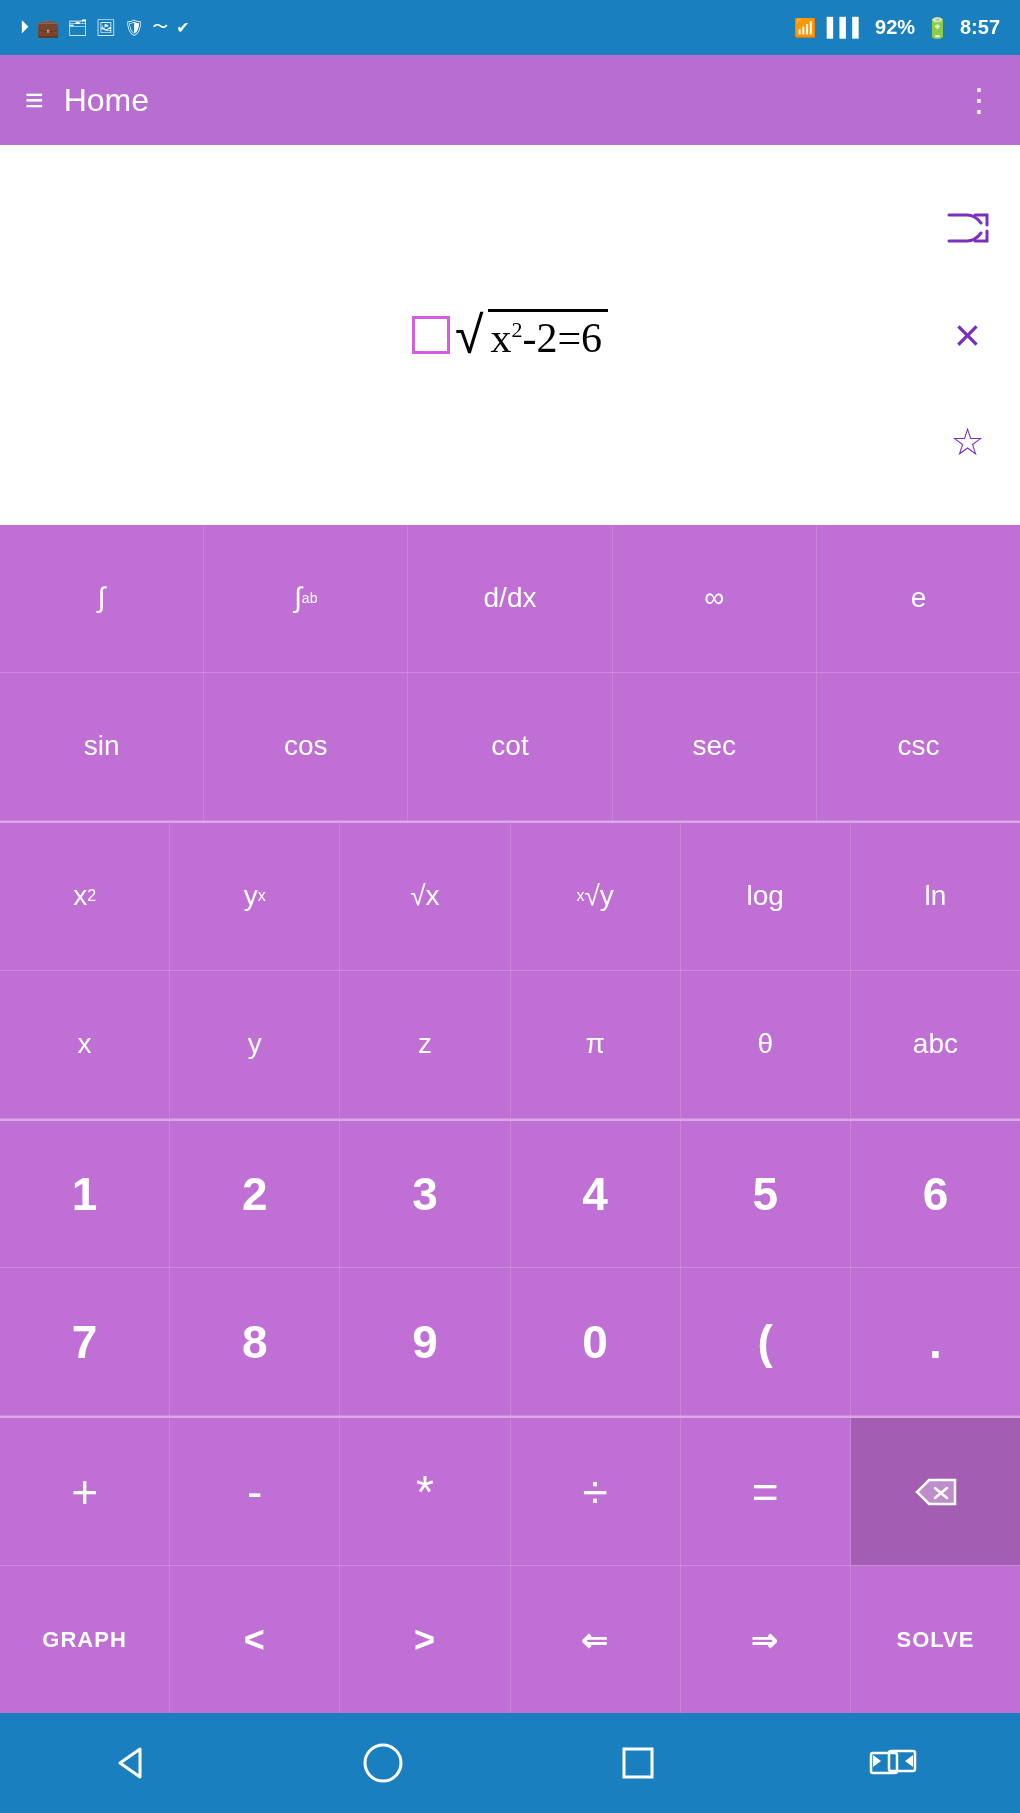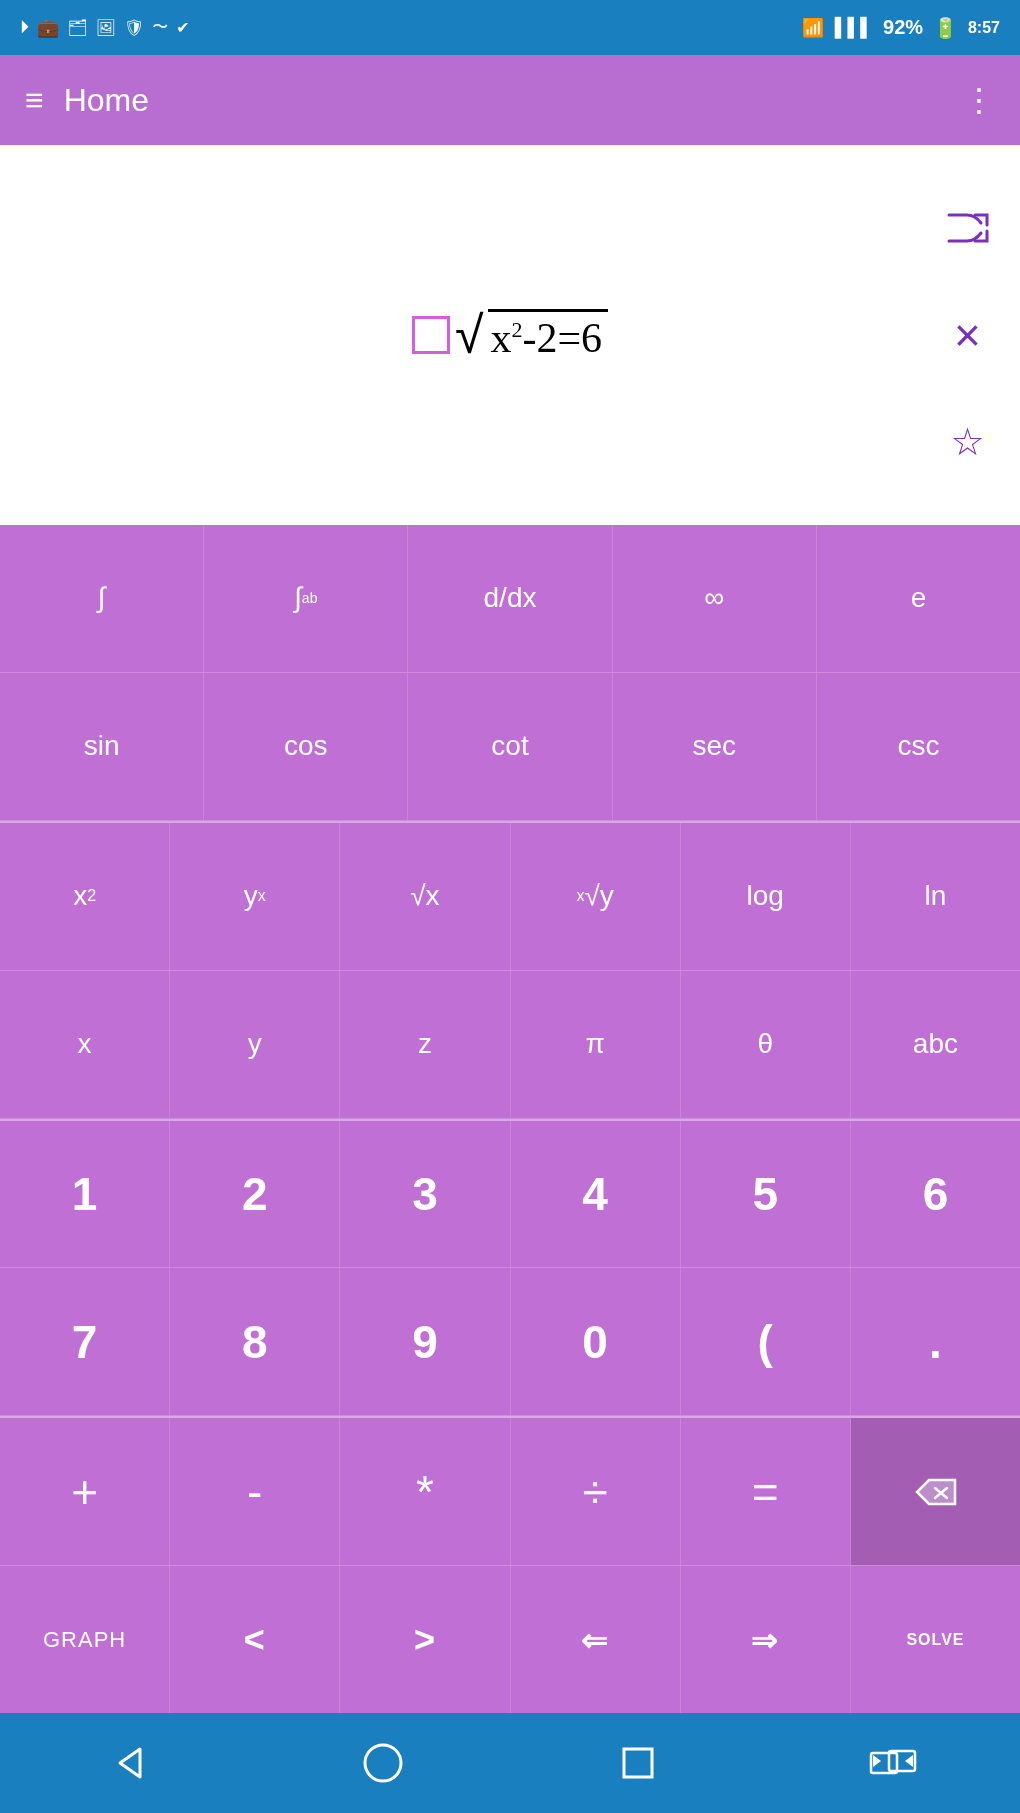--- a/index.html
+++ b/index.html
@@ -216,21 +216,21 @@
     <span class="status-icon" style="font-size:16px">🖼</span>
     <span class="status-icon" style="font-size:16px">🛡</span>
     <span class="status-icon" style="font-size:16px">〜</span>
     <span class="status-icon" style="font-size:16px">✔</span>
   </div>
   <div class="status-right">
     <span style="font-size:18px">📶</span>
     <span style="font-size:18px">▌▌▌</span>
     <span>92%</span>
     <span style="font-size:20px">🔋</span>
-    <span style="font-size:16px;font-weight:bold">8:57</span>
+    <span style="font-size:20px;font-weight:bold">8:57</span>
   </div>
 </div>
 
 <div class="app-bar">
   <span class="hamburger-icon">≡</span>
   <span class="app-title">Home</span>
   <span class="more-icon">⋮</span>
 </div>
 
 <div class="expression-area">
@@ -328,26 +328,26 @@
     <div class="kb-key">=</div>
     <div class="kb-key backspace-btn">
       <svg width="48" height="32" viewBox="0 0 48 32" fill="none">
         <path d="M18 4 L44 4 L44 28 L18 28 L6 16 Z" stroke="white" stroke-width="2.5" fill="rgba(255,255,255,0.3)"></path>
         <path d="M24 12 L36 22 M36 12 L24 22" stroke="white" stroke-width="2.5" stroke-linecap="round"></path>
       </svg>
     </div>
   </div>
 
   <div class="kb-row actions">
-    <div class="kb-key" style="font-size:22px; font-weight:400;">GRAPH</div>
+    <div class="kb-key" style="font-size:22px; font-weight:700;">GRAPH</div>
     <div class="kb-key" style="font-size:36px;">&lt;</div>
     <div class="kb-key" style="font-size:36px;">&gt;</div>
     <div class="kb-key" style="font-size:32px;">⇐</div>
     <div class="kb-key" style="font-size:32px;">⇒</div>
-    <div class="kb-key" style="font-size:16px; font-weight:700;">SOLVE</div>
+    <div class="kb-key" style="font-size:22px; font-weight:700;">SOLVE</div>
   </div>
 
 </div>
 
 <div class="nav-bar">
   <div class="nav-btn">
     <svg width="40" height="40" viewBox="0 0 40 40">
       <polygon points="32,6 12,20 32,34" fill="none" stroke="white" stroke-width="3" stroke-linejoin="round"></polygon>
     </svg>
   </div>

